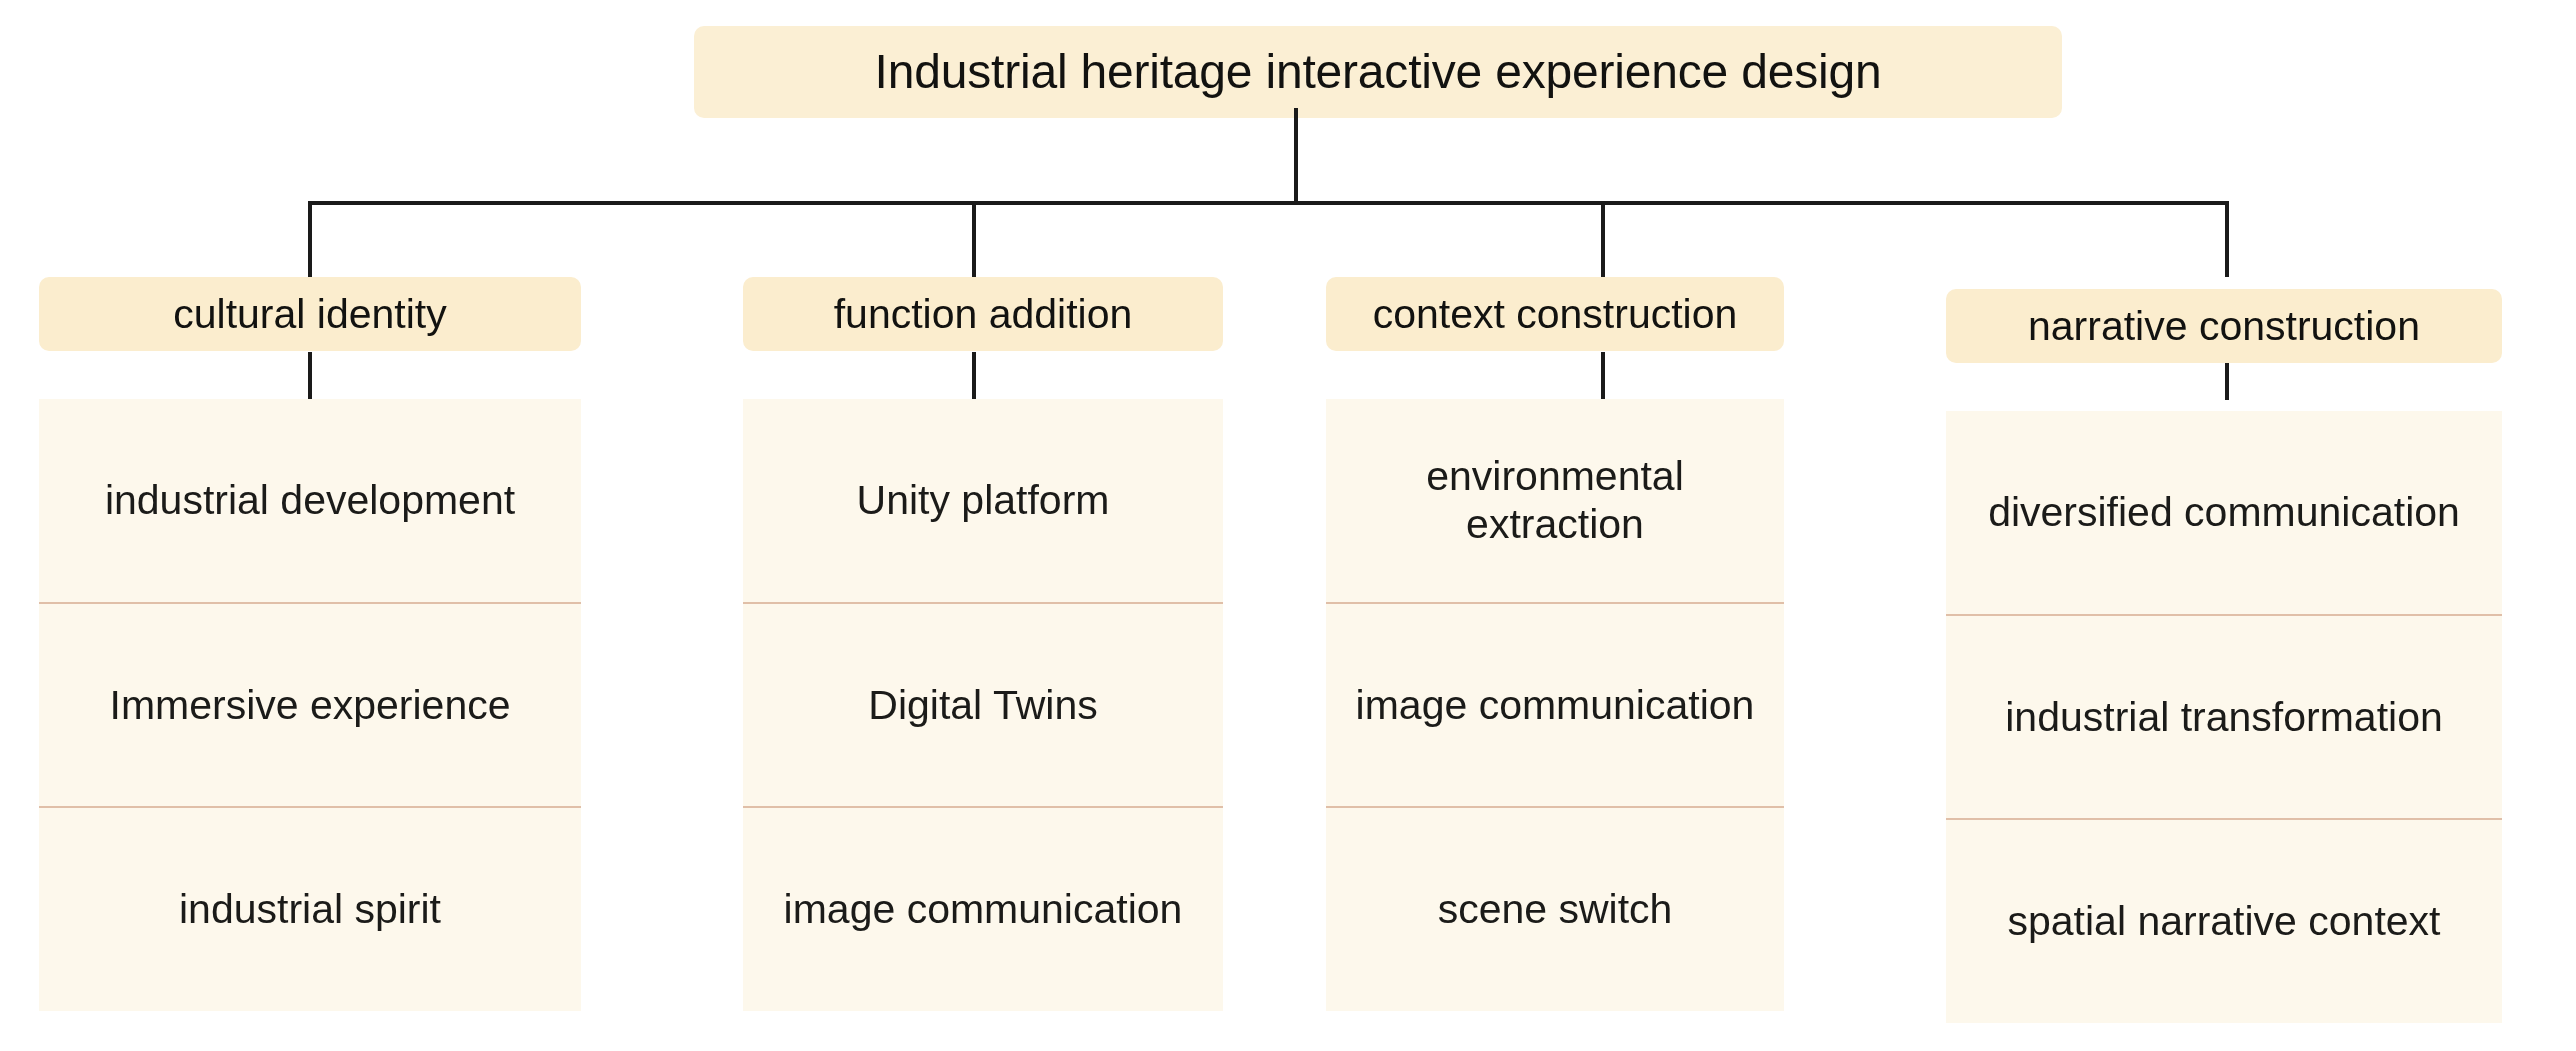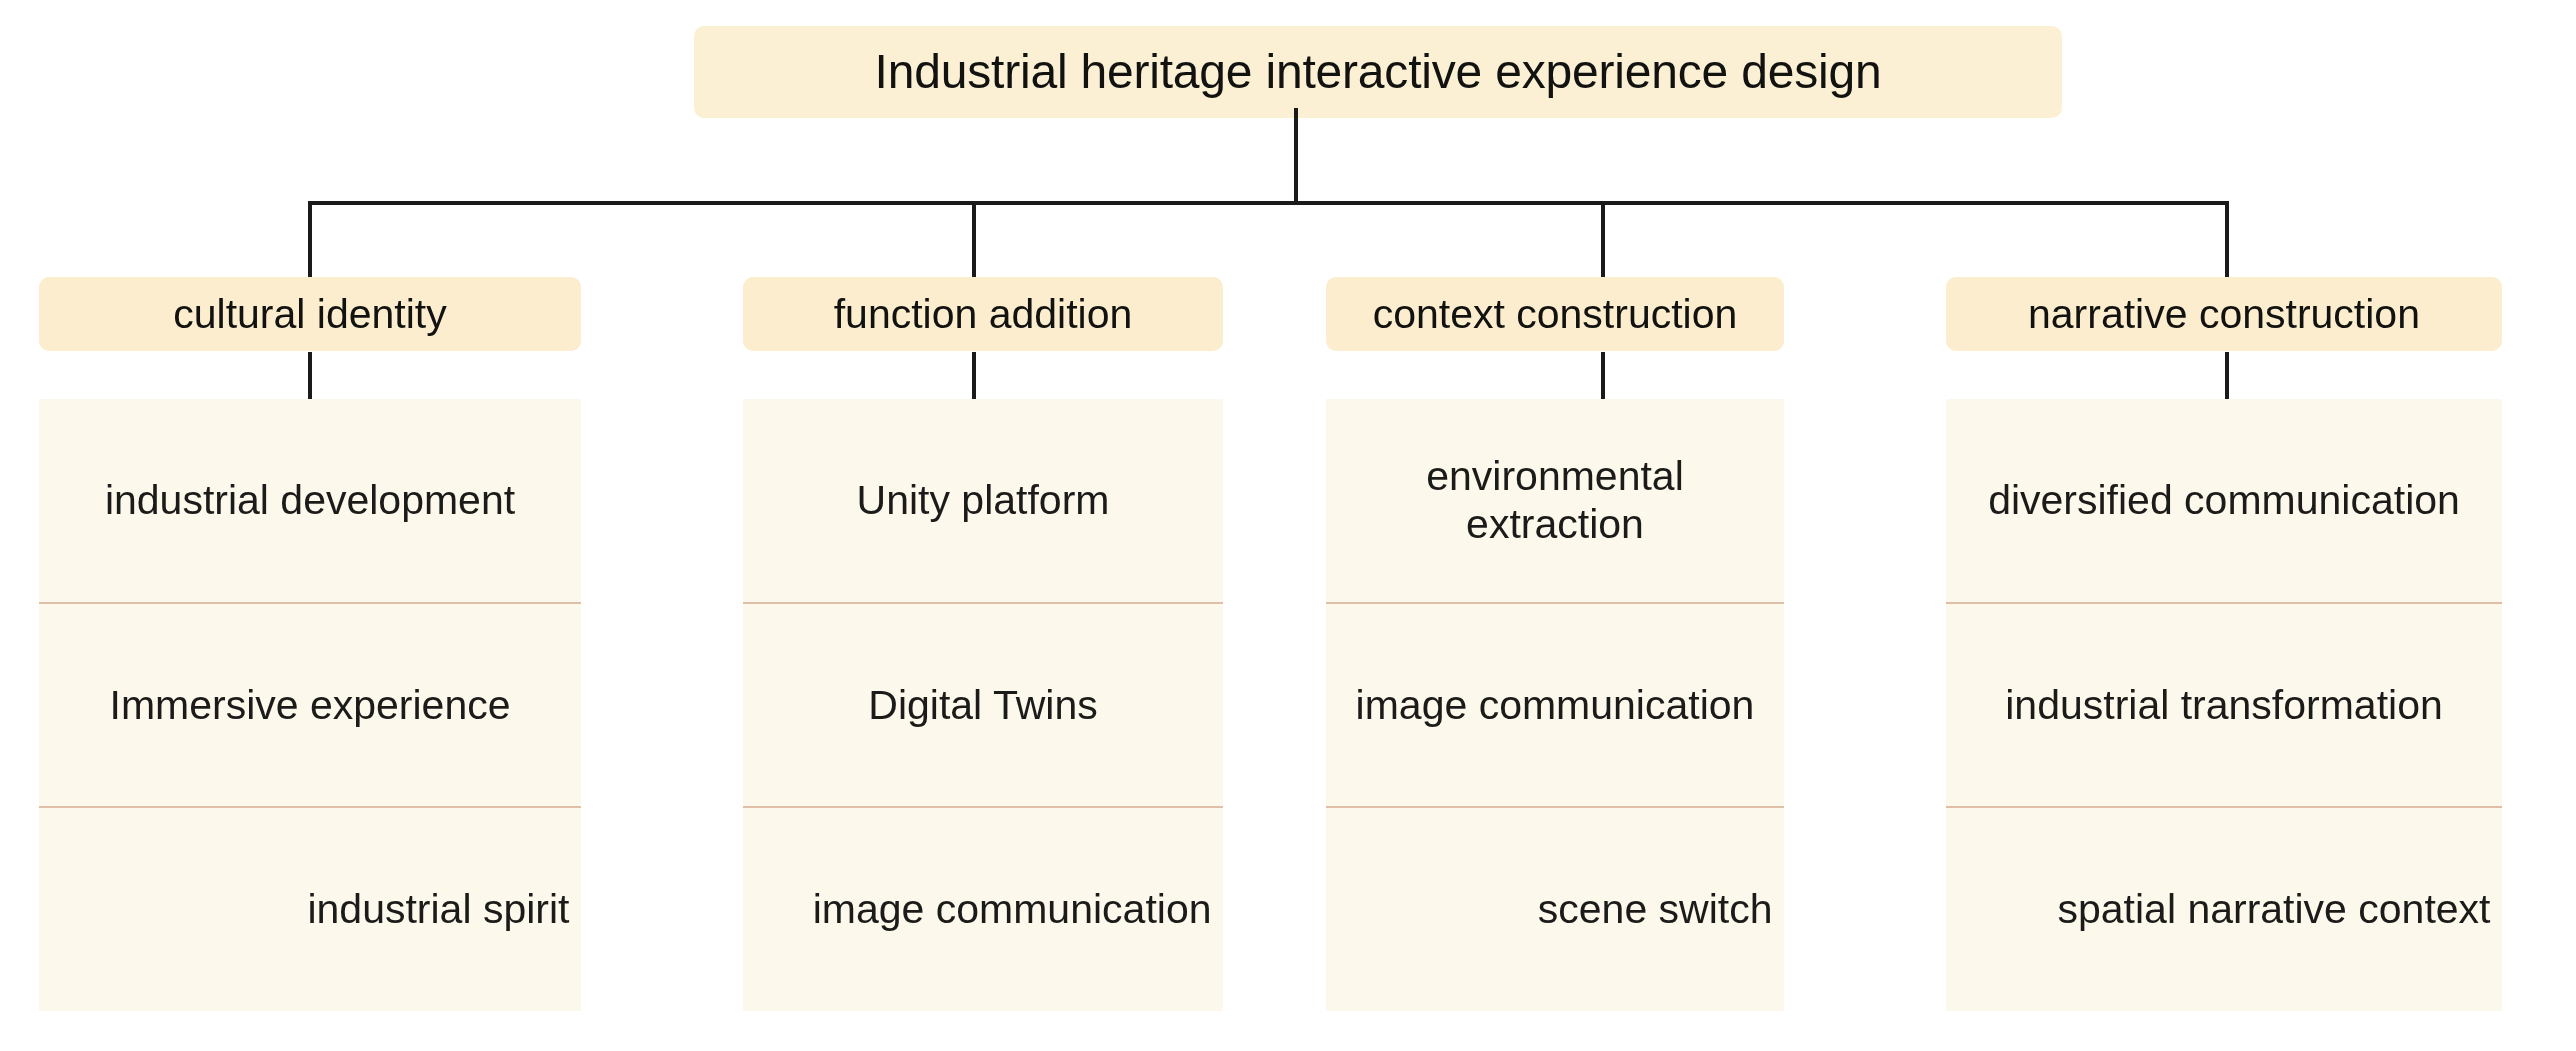--- a/index.html
+++ b/index.html
@@ -75,21 +75,21 @@
   .stub-4 { left: 2225px; }
 
   
   .column {
     position: absolute;
     top: 277px;
   }
   .col-1 { left: 39px;   width: 542px; }
   .col-2 { left: 707px;  width: 480px; margin-left: 36px; }
   .col-3 { left: 1326px; width: 458px; }
-  .col-4 { left: 1946px; width: 556px; }
+  .col-4 { left: 1946px; width: 556px; margin-top: 12px; }
 
   .col-header {
     height: 74px;
     background: #FBEDCE;
     border-radius: 10px;
     display: flex;
     align-items: center;
     justify-content: center;
     box-sizing: border-box;
     padding: 0 6px;
@@ -118,21 +118,20 @@
     display: flex;
     align-items: center;
     justify-content: center;
     text-align: center;
     box-sizing: border-box;
     padding: 0 11.5px;
     border-bottom: 2.5px solid #E0BFA8;
   }
   .panel-item:last-child {
     border-bottom: none;
-    justify-content: flex-end;
   }
   .panel-item .panel-item-label {
     font-size: 41px;
     line-height: 1.18;
     color: #1b1b19;
   }
 </style>
 </head>
 <body>
 

